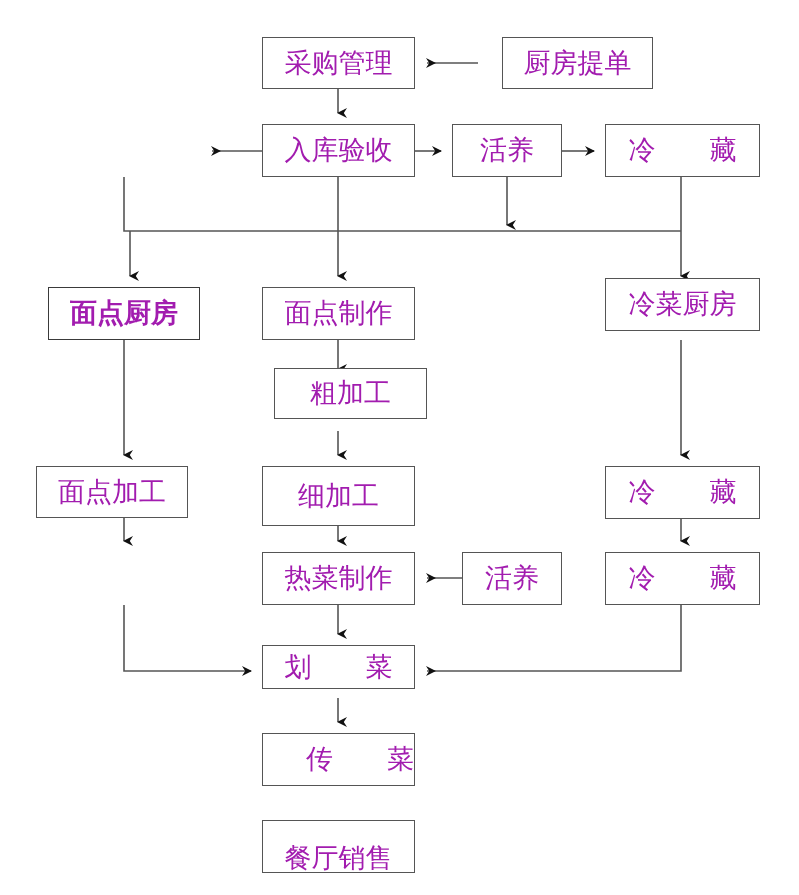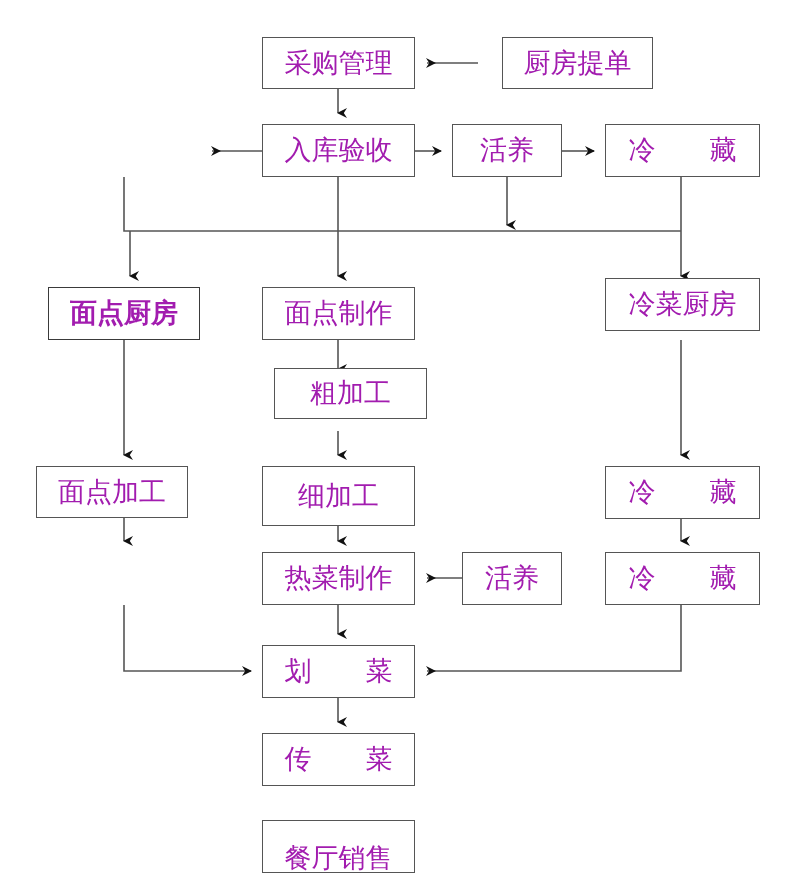--- a/index.html
+++ b/index.html
@@ -170,25 +170,25 @@
   </div>
 
   <div class="node" style="left:462px; top:552px; width:100px; height:53px;">
     <span class="lbl">活养</span>
   </div>
 
   <div class="node spaced" style="left:605px; top:552px; width:155px; height:53px;">
     <span class="lbl">冷　　藏</span>
   </div>
 
-  <div class="node spaced" style="left:262px; top:645px; width:153px; height:53px;">
+  <div class="node spaced" style="left:262px; top:645px; width:153px; height:44px;">
     <span class="lbl">划　　菜</span>
   </div>
 
-  <div class="node spaced" style="left:262px; top:733px; width:153px; height:53px;">
+  <div class="node spaced" style="left:262px; top:733px; width:153px; height:53px;justify-content:flex-end;">
     <span class="lbl">传　　菜</span>
   </div>
 
   <div class="node" style="left:262px; top:820px; width:153px; height:53px;align-items:flex-end;">
     <span class="lbl">餐厅销售</span>
   </div>
 
 </div>
 
 </body></html>

